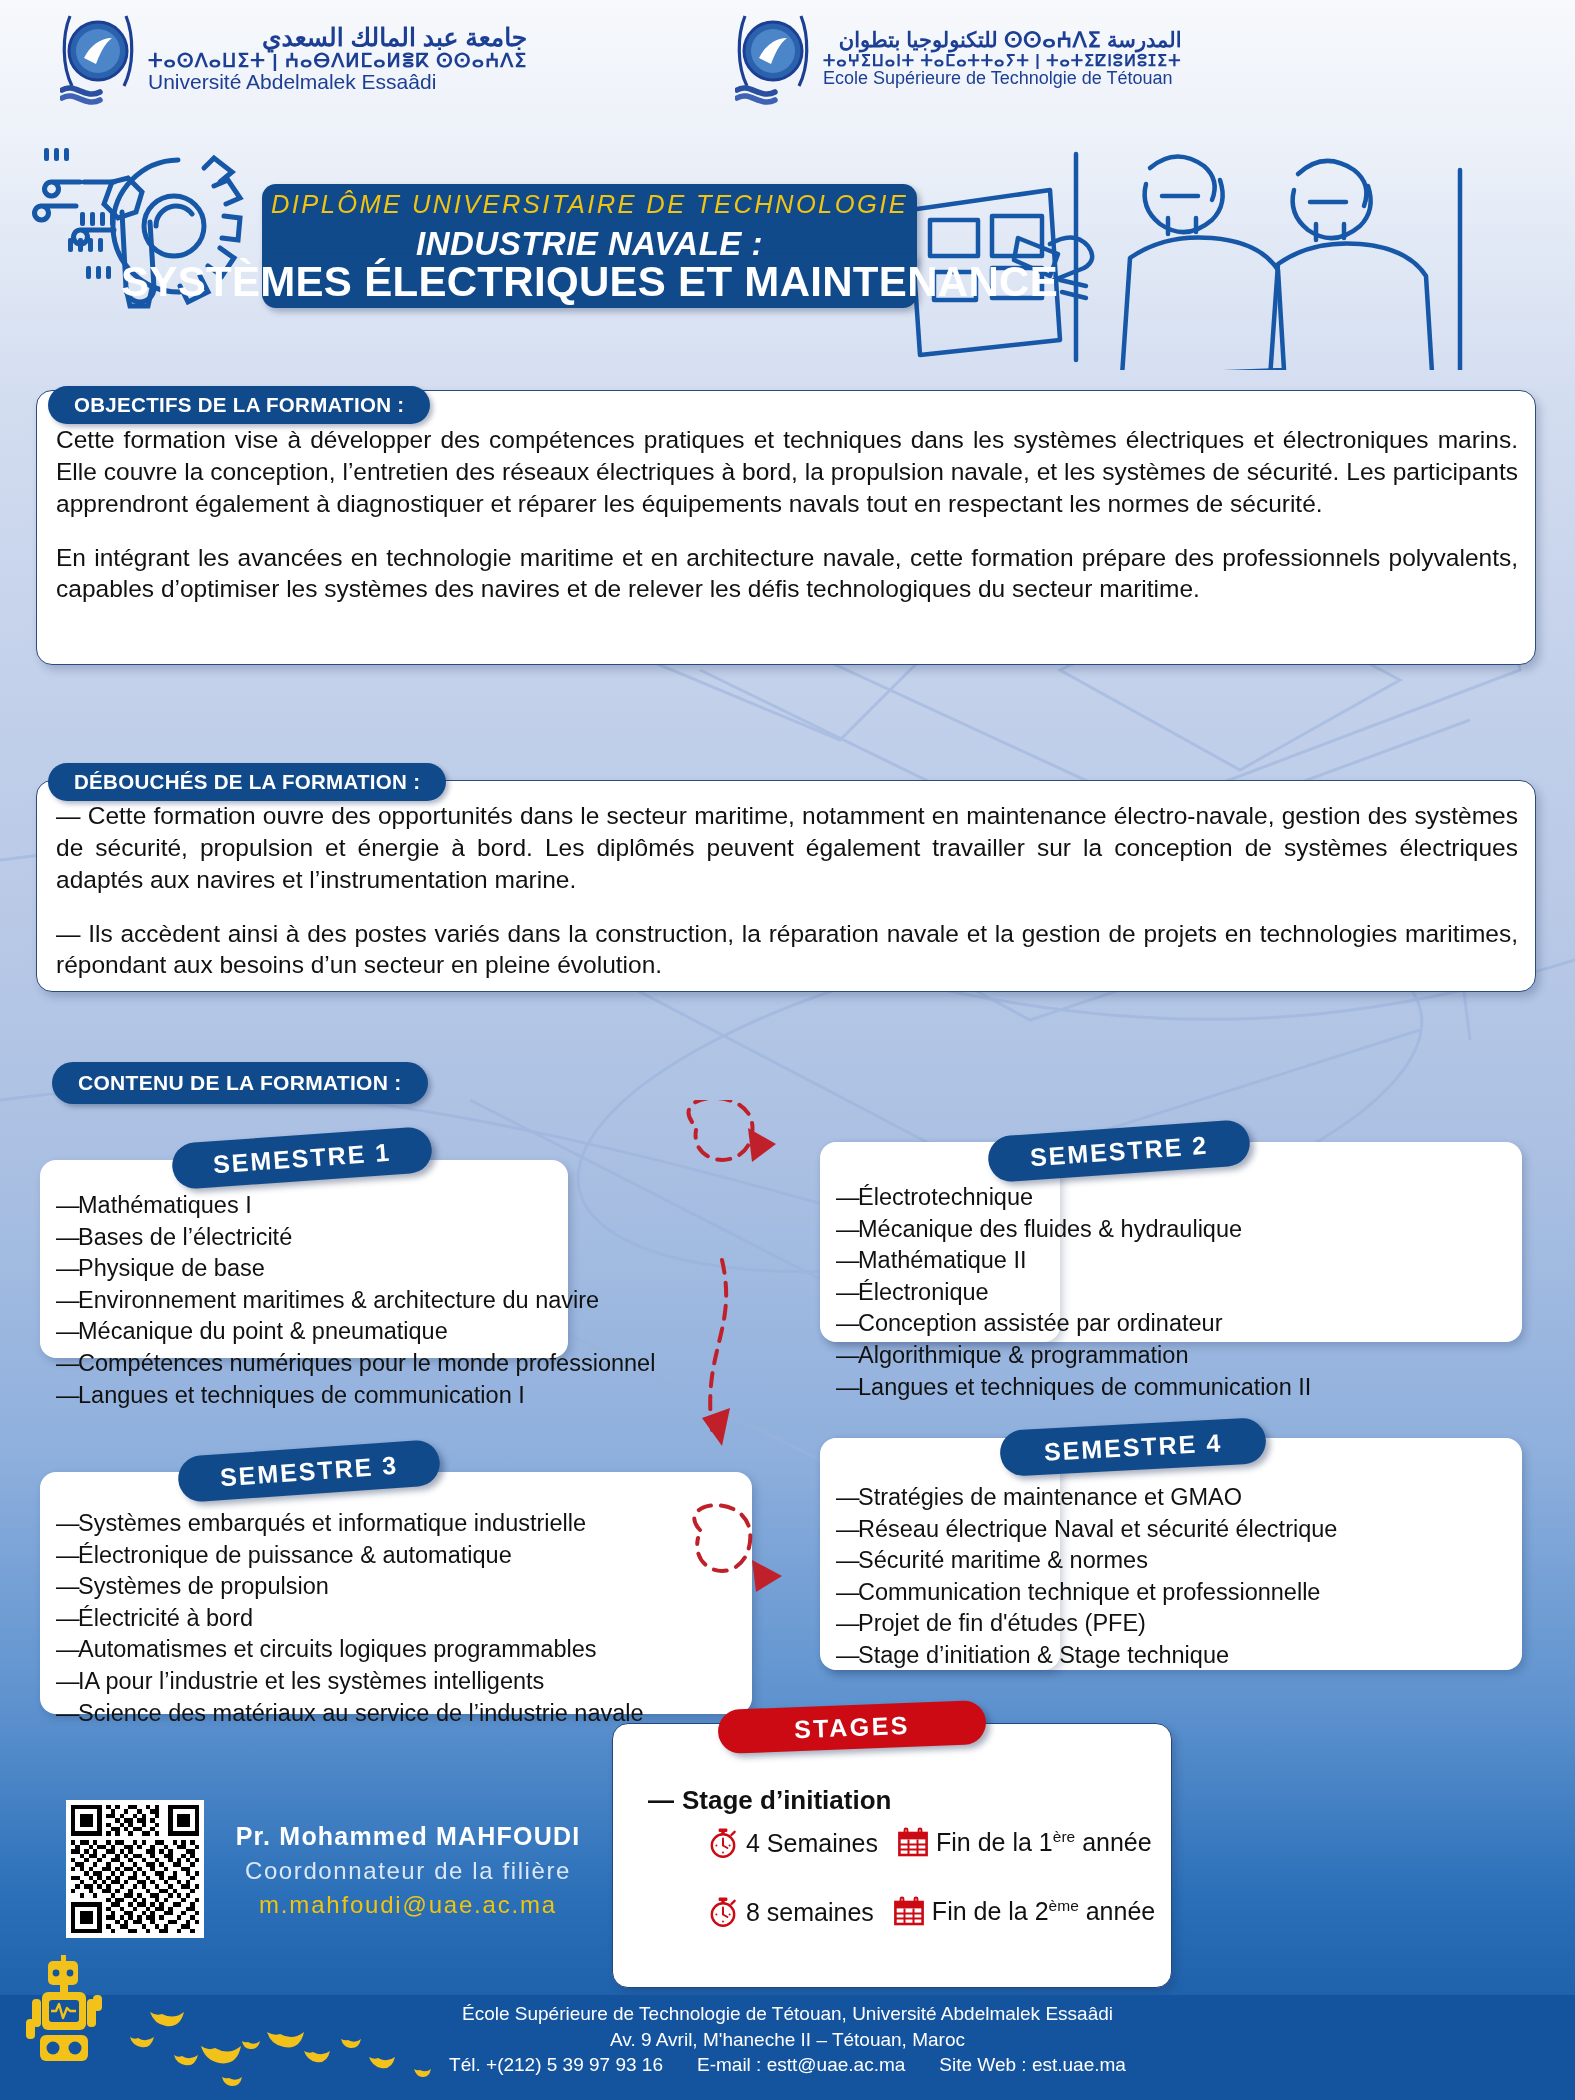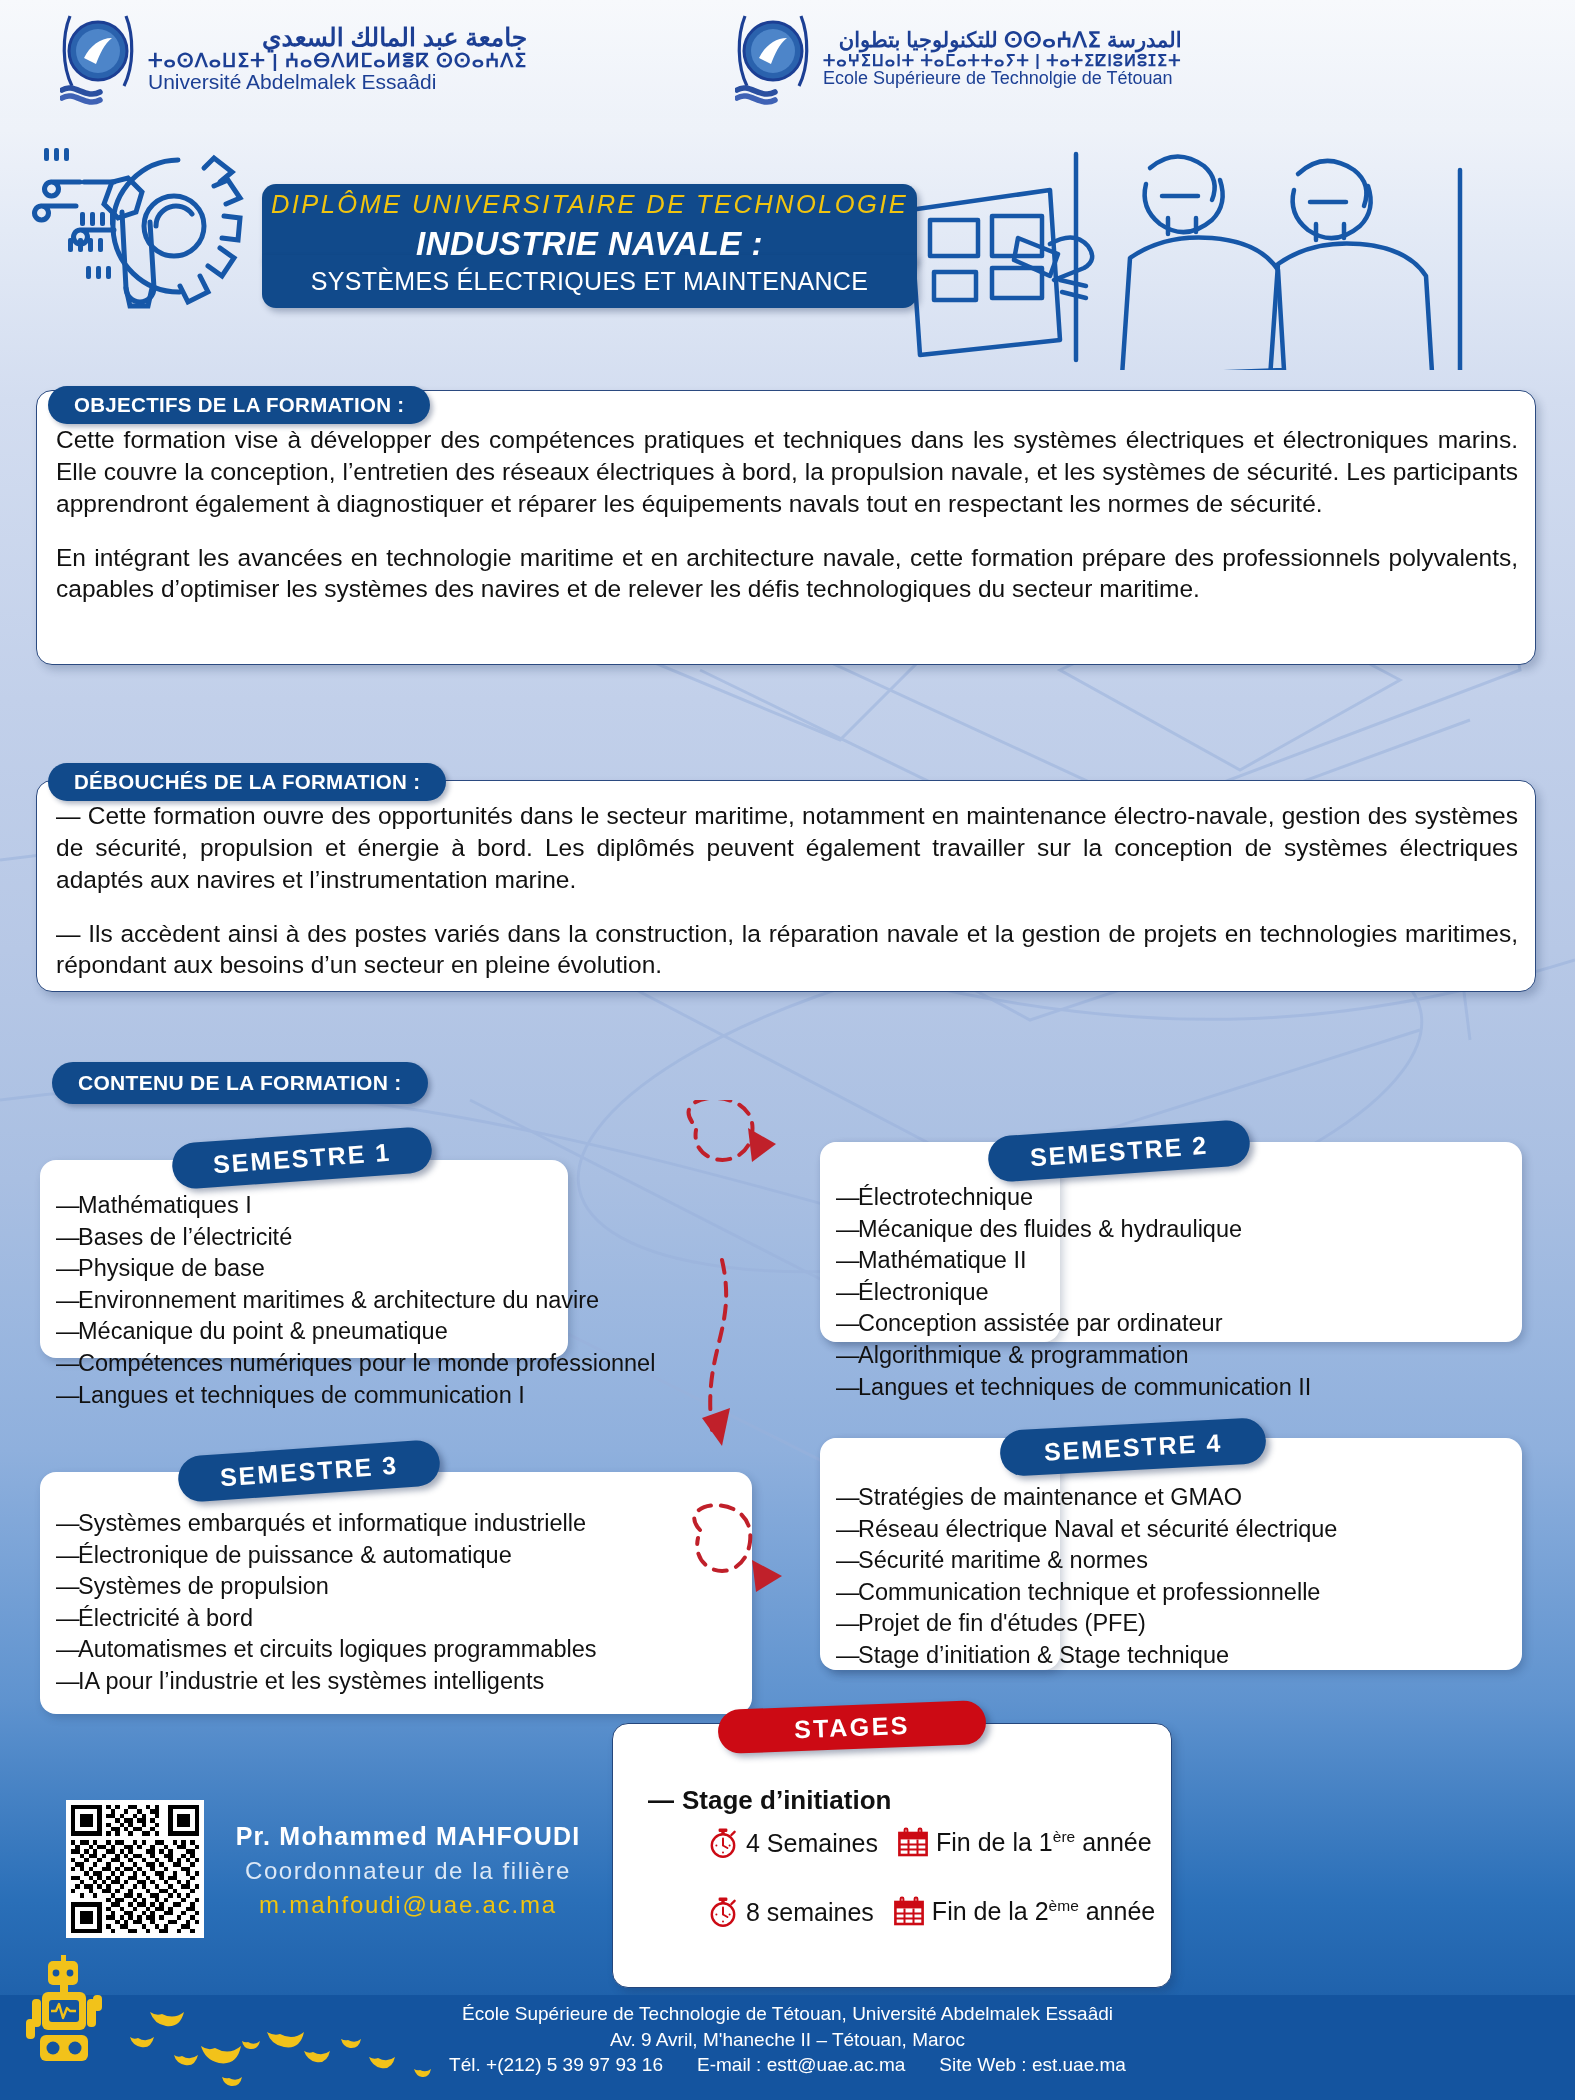--- a/index.html
+++ b/index.html
@@ -69,21 +69,21 @@
     color: #ffffff; font-size: 33px; font-weight: bold; letter-spacing: .5px;
     margin-top: 6px; white-space: nowrap;
   }
   #title-banner-ext {
     position: absolute; left: 262px; top: 255px; width: 655px; height: 53px;
     background: #114A8B; border-radius: 0 0 14px 14px;
     box-shadow: 3px 4px 6px rgba(20,40,80,.30);
     display: flex; align-items: center; justify-content: center;
     z-index: 6;
   }
-  .t-main2 { color:#fff; font-size: 25px; font-weight: normal; letter-spacing:.3px; white-space: nowrap; }
+  .t-main2 { color:#fff; font-size: 42px; font-weight: bold; letter-spacing:.3px; white-space: nowrap; }
 
   
   .pill {
     position: absolute;
     background: #114A8B;
     color: #fff;
     border-radius: 22px;
     font-size: 20.5px; font-weight: bold;
     letter-spacing: .3px;
     display: flex; align-items: center;
@@ -373,20 +373,21 @@
   <div class="sem-badge" style="left:178px;top:1448px;width:262px;transform:rotate(-4deg);">
     <span>SEMESTRE 3</span>
   </div>
   <div class="sem-list" style="left:56px;top:1508px;">
     <span class="li"><span class="dash">—</span><span>Systèmes embarqués et informatique industrielle</span></span>
     <span class="li"><span class="dash">—</span><span>Électronique de puissance &amp; automatique</span></span>
     <span class="li"><span class="dash">—</span><span>Systèmes de propulsion</span></span>
     <span class="li"><span class="dash">—</span><span>Électricité à bord</span></span>
     <span class="li"><span class="dash">—</span><span>Automatismes et circuits logiques programmables</span></span>
     <span class="li"><span class="dash">—</span><span>IA pour l’industrie et les systèmes intelligents</span></span>
+    <span class="li"><span class="dash">—</span><span>Science des matériaux au service de l’industrie navale</span></span>
   </div>
 
   <div class="card plain" style="left:822px;top:1438px;width:700px;height:232px;"></div>
   <div class="card plain" style="left:820px;top:1438px;width:240px;height:232px;"></div>
   <div class="sem-badge" style="left:1000px;top:1424px;width:266px;transform:rotate(-3deg);">
     <span>SEMESTRE 4</span>
   </div>
   <div class="sem-list" style="left:836px;top:1482px;">
     <span class="li"><span class="dash">—</span><span>Stratégies de maintenance et GMAO</span></span>
     <span class="li"><span class="dash">—</span><span>Réseau électrique Naval et sécurité électrique</span></span>

